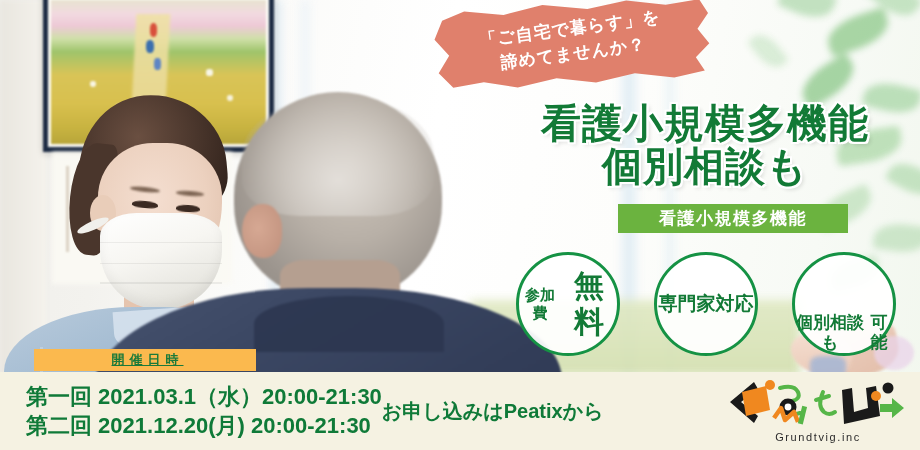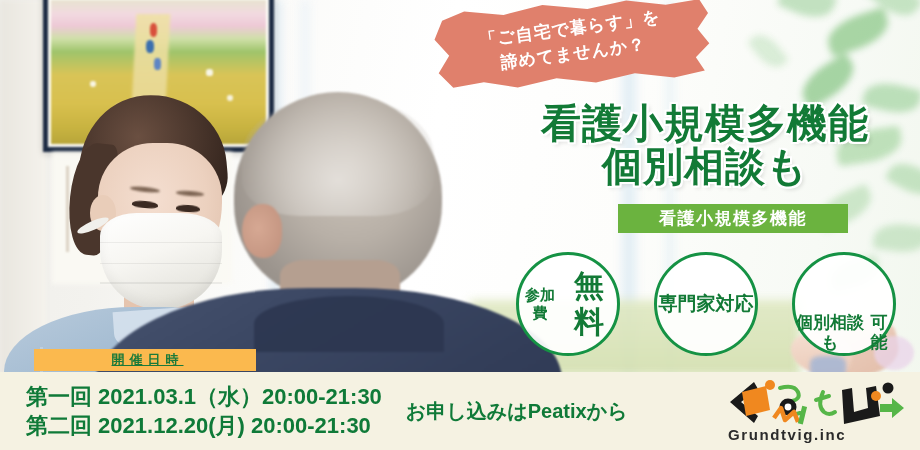--- a/index.html
+++ b/index.html
@@ -181,28 +181,28 @@
     background:#fbb94e; color:#1b7a3a; font-size:13px; font-weight:700;
     display:flex; align-items:center; justify-content:center; letter-spacing:5px;
     text-indent:5px;
     text-decoration:underline;
   }
   .bottom-bar {
     position:absolute; left:0; bottom:0; width:920px; height:78px;
     background:#f5f2e2; display:flex; align-items:center;
   }
   .dates { margin-left:26px; color:#0f7a38; font-weight:700; font-size:22px; line-height:1.32; white-space:nowrap; }
-  .apply { margin-left:24px; color:#0f7a38; font-weight:700; font-size:20px; white-space:nowrap; }
+  .apply { color:#0f7a38; font-weight:700; font-size:20px; white-space:nowrap; }
 
   
   .logo { position:absolute; right:12px; bottom:4px; width:180px; height:72px; }
   .logo-mark { position:absolute; left:0; top:2px; width:180px; height:50px; }
   .logo-cap {
-    position:absolute; left:0; bottom:3px; width:180px; 
-    font-size:15px; letter-spacing:1.6px; color:#2b2b2b; font-weight:700;
+    position:absolute; left:0; bottom:3px; width:180px; text-align:center;
+    font-size:11px; letter-spacing:1.6px; color:#2b2b2b; font-weight:400;
   }
 </style>
 </head>
 <body>
 
 <div id="poster">
 
   <div class="photo">
     <div class="bg-wall"></div>
     <div class="white-wall-l"></div>

